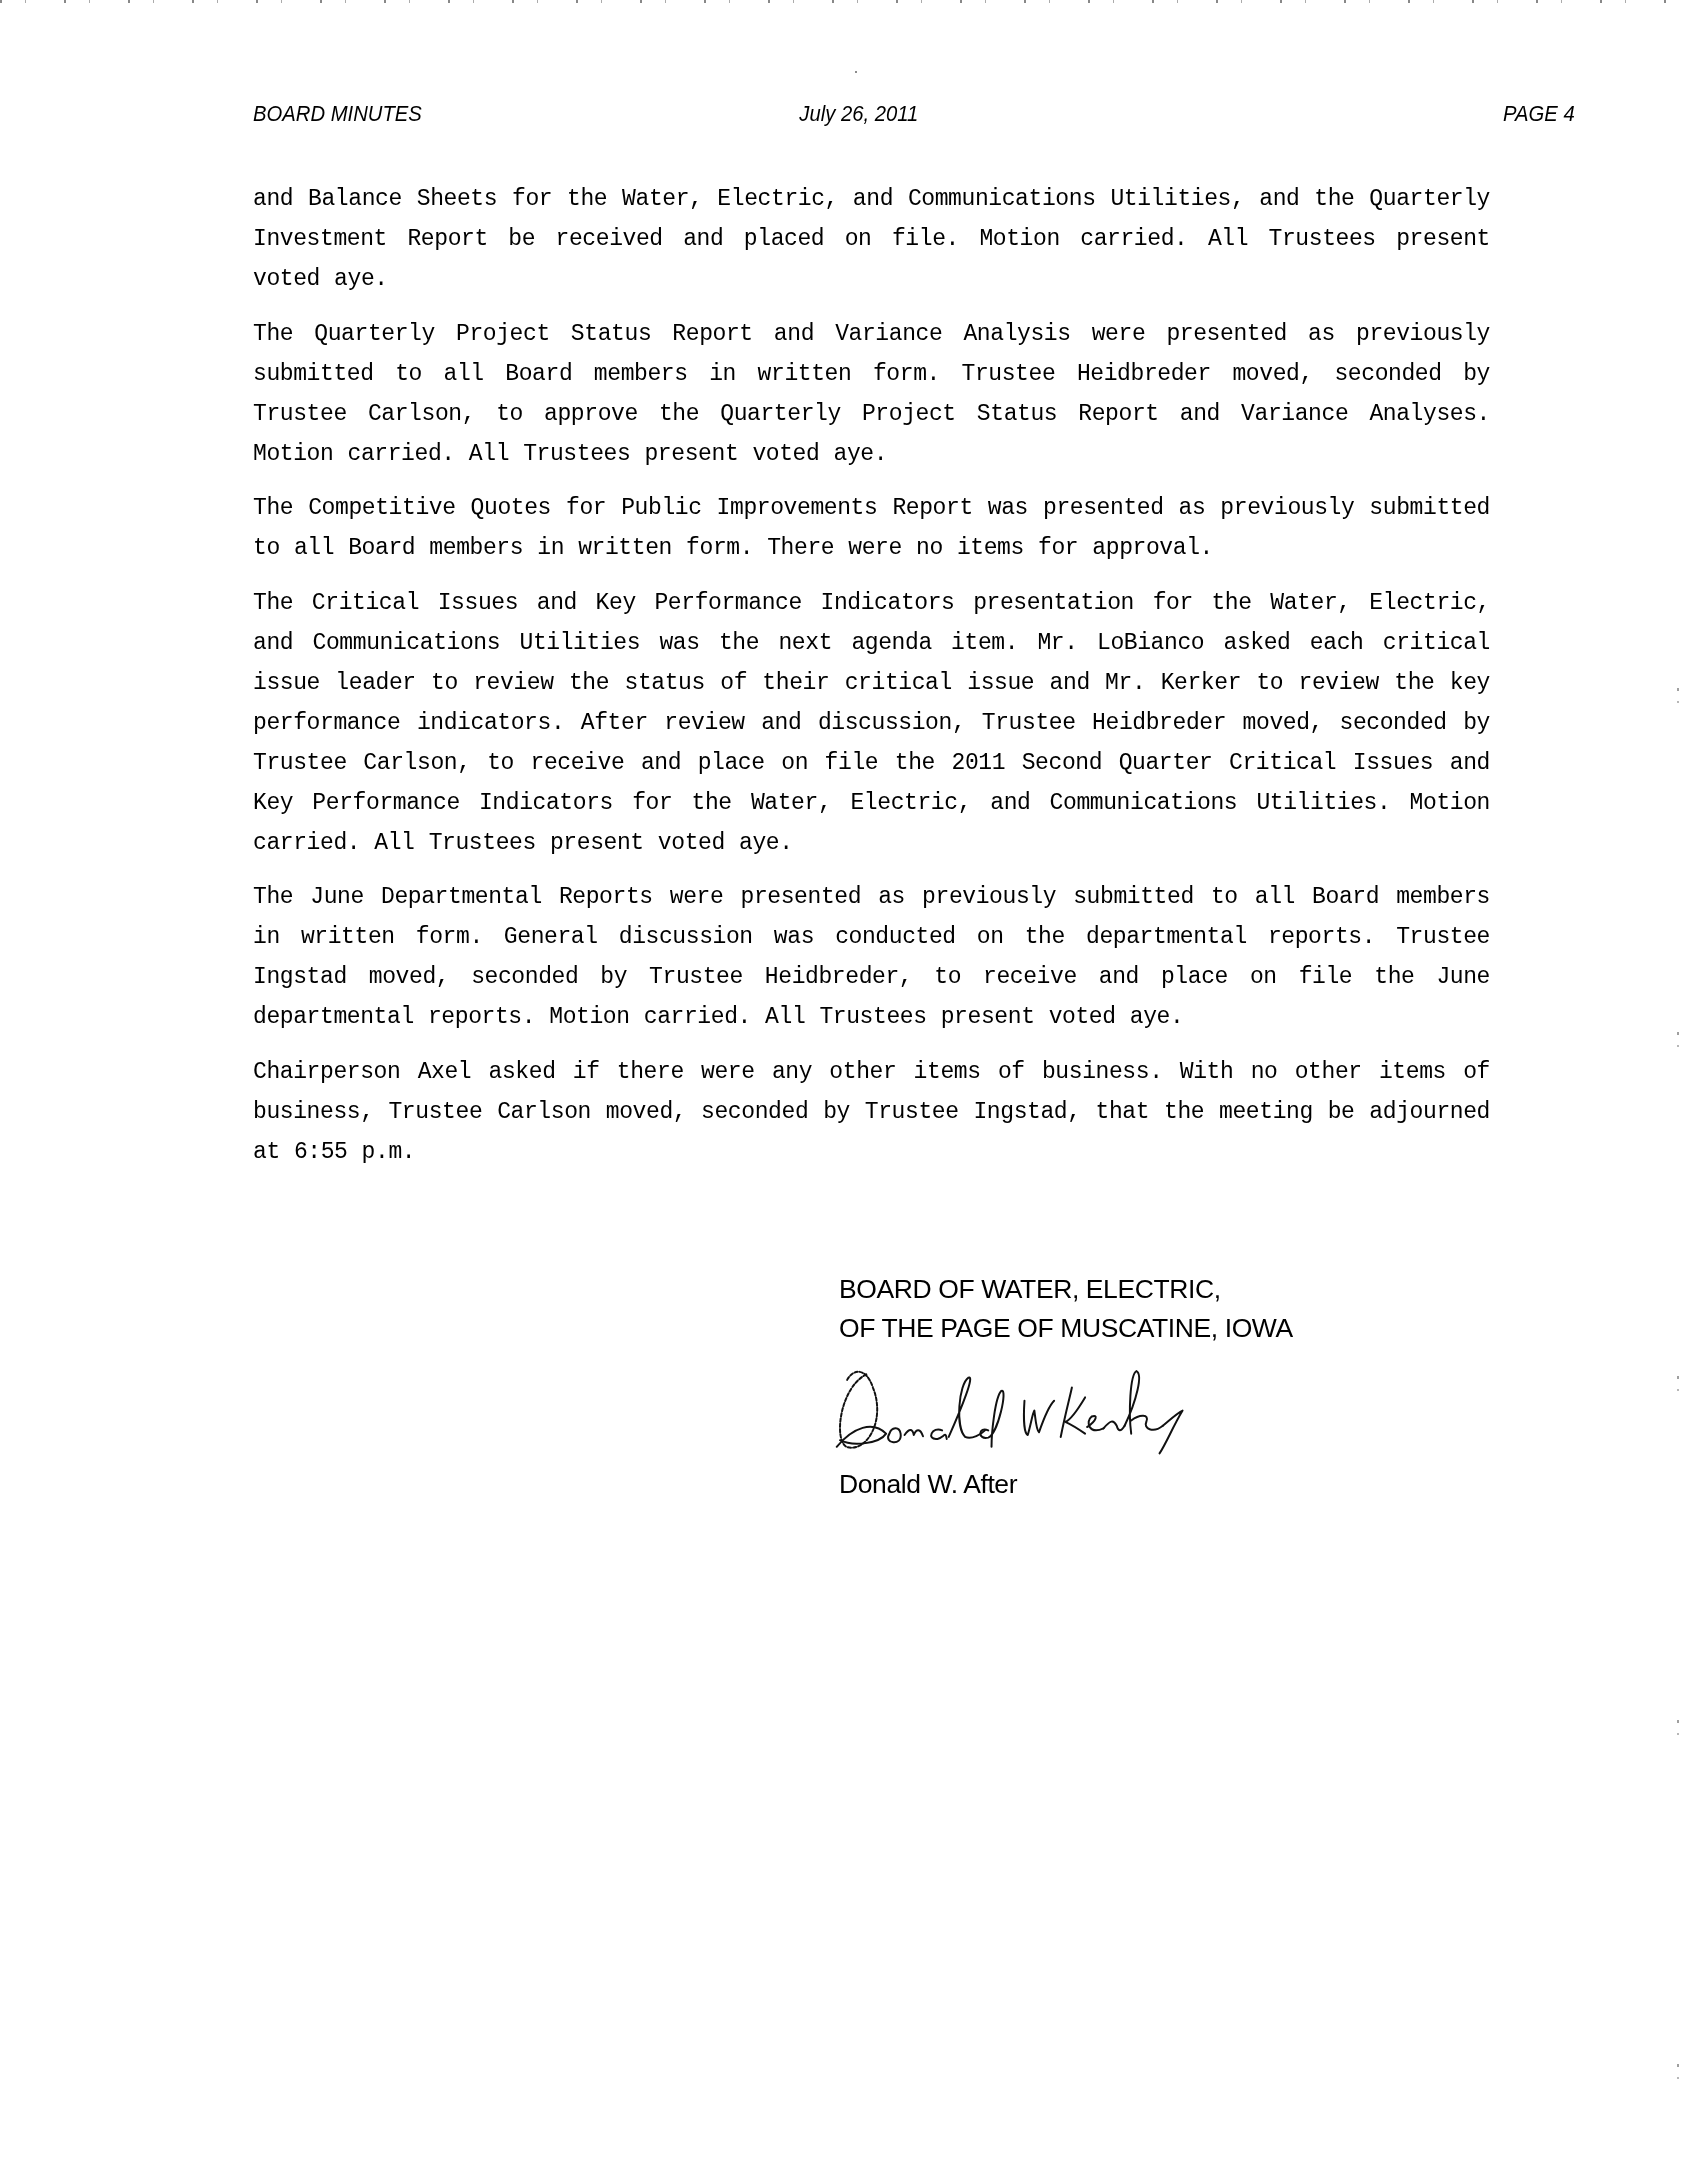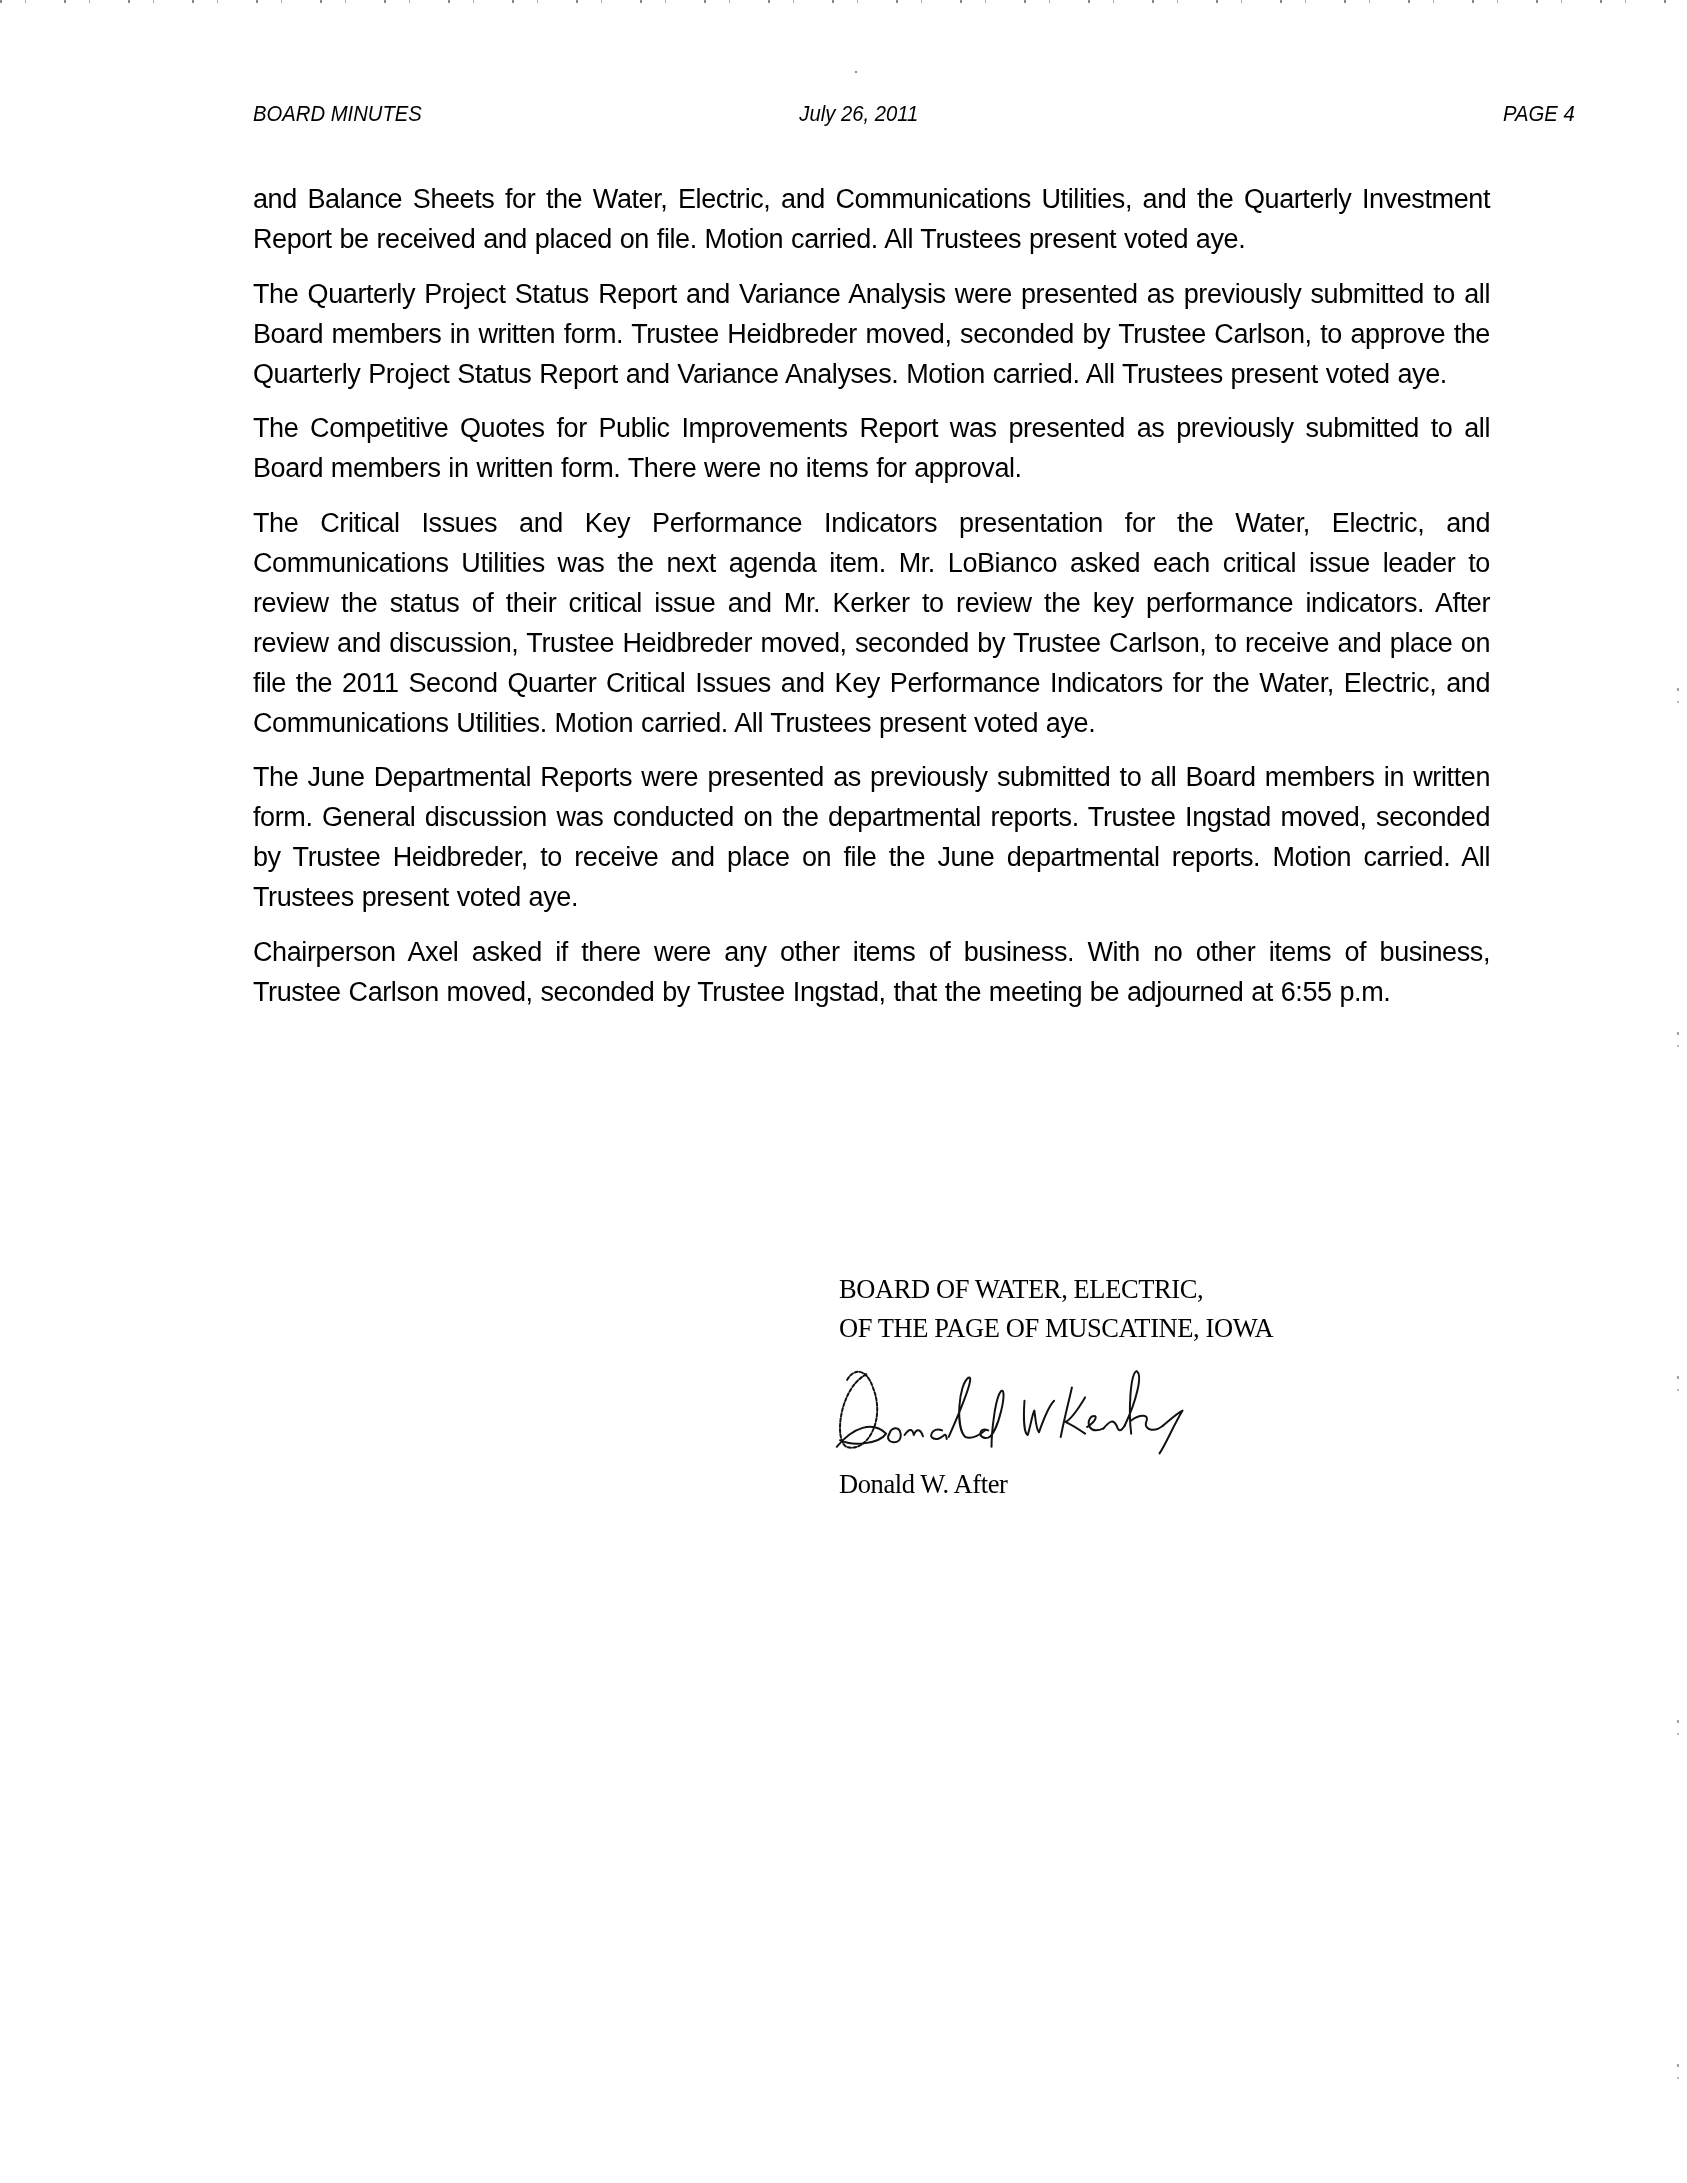--- a/index.html
+++ b/index.html
@@ -52,38 +52,38 @@
       width: 2px; height: 2px;
       background: #666;
       border-radius: 50%;
     }
 
     .body {
       position: absolute;
       top: 179px;
       left: 253px;
       width: 1237px;
-      font-family: Liberation Sans, sans-serif;
-      font-size: 27px;
+      font-family: Liberation Mono, monospace;
+      font-size: 23px;
       line-height: 40px;
       letter-spacing: -0.4px;
       word-spacing: 0.7px;
     }
     .body p {
       margin: 0 0 14.6px 0;
       text-align: justify;
       text-align-last: left;
     }
 
     .signature-block {
       position: absolute;
       left: 839px;
       top: 1270px;
       width: 529px;
-      font-family: Liberation Serif, serif;
+      font-family: Liberation Sans, sans-serif;
       font-size: 26.5px;
       line-height: 39px;
       letter-spacing: -0.4px;
     }
     .signature-block .line { display: block; white-space: nowrap; }
     .signature-svg {
       display: block;
       width: 476px;
       height: 112px;
       margin: 0 0 5.3px -13.2px;

